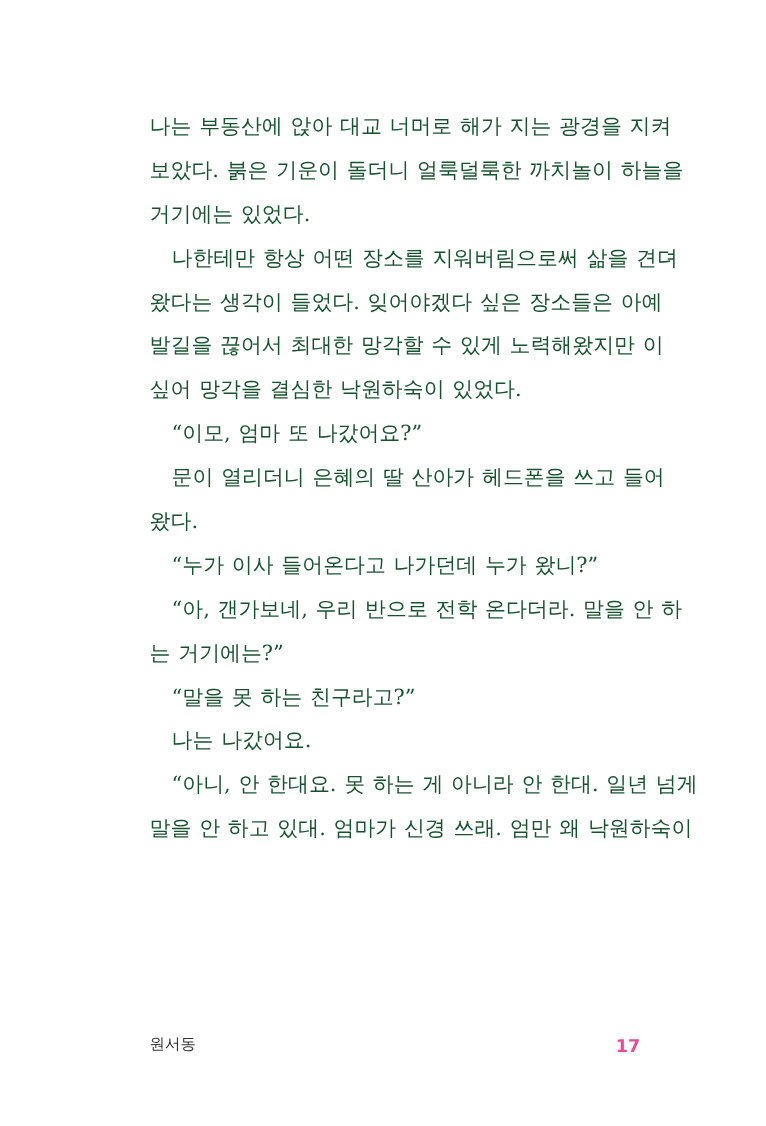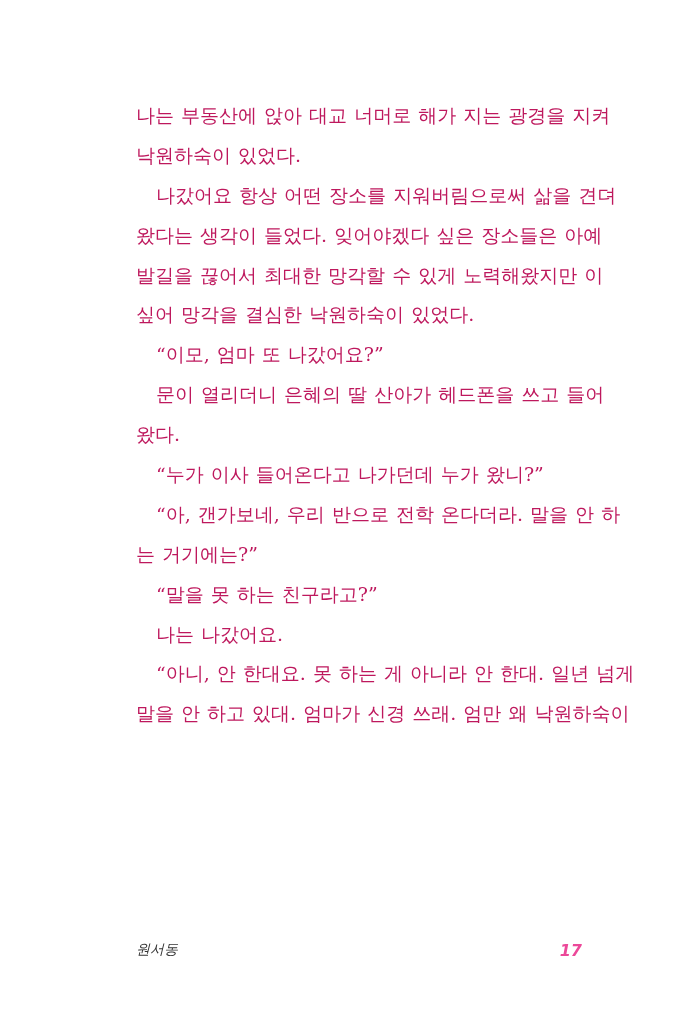--- a/index.html
+++ b/index.html
@@ -28,59 +28,59 @@
     top: 96px;
     width: 446px;
   }
   .line {
     height: 39.9px;
     line-height: 39.9px;
     font-size: 19px;
     white-space: nowrap;
     letter-spacing: 0px;
     word-spacing: 1px;
-    color: #be185d;
+    color: #14532d;
   }
   .line.just {
     text-align: justify;
     text-align-last: justify;
   }
   .line.indent {
     padding-left: 20px;
   }
   .footer {
     position: absolute;
     left: 136px;
     top: 938px;
     width: 446px;
     height: 24px;
     display: flex;
     justify-content: space-between;
     align-items: center;
     font-family: "DejaVu Sans", "Liberation Sans", sans-serif;
-    font-style: italic;
   }
   .running-title {
     font-size: 14px;
     color: #333333;
   }
   .page-number {
     font-size: 16px;
     font-weight: bold;
     color: #ec4899;
   }
 </style>
 </head>
 <body>
 
 <div class="page">
   <div class="body-text">
     <div class="line just">나는 부동산에 앉아 대교 너머로 해가 지는 광경을 지켜</div>
-    <div class="line">낙원하숙이 있었다.</div>
-    <div class="line just indent">나갔어요 항상 어떤 장소를 지워버림으로써 삶을 견뎌</div>
+    <div class="line just">보았다. 붉은 기운이 돌더니 얼룩덜룩한 까치놀이 하늘을</div>
+    <div class="line">거기에는 있었다.</div>
+    <div class="line just indent">나한테만 항상 어떤 장소를 지워버림으로써 삶을 견뎌</div>
     <div class="line just">왔다는 생각이 들었다. 잊어야겠다 싶은 장소들은 아예</div>
     <div class="line just">발길을 끊어서 최대한 망각할 수 있게 노력해왔지만 이</div>
     <div class="line">싶어 망각을 결심한 낙원하숙이 있었다.</div>
     <div class="line indent">“이모, 엄마 또 나갔어요?”</div>
     <div class="line just indent">문이 열리더니 은혜의 딸 산아가 헤드폰을 쓰고 들어</div>
     <div class="line">왔다.</div>
     <div class="line indent">“누가 이사 들어온다고 나가던데 누가 왔니?”</div>
     <div class="line just indent">“아, 갠가보네, 우리 반으로 전학 온다더라. 말을 안 하</div>
     <div class="line">는 거기에는?”</div>
     <div class="line indent">“말을 못 하는 친구라고?”</div>

